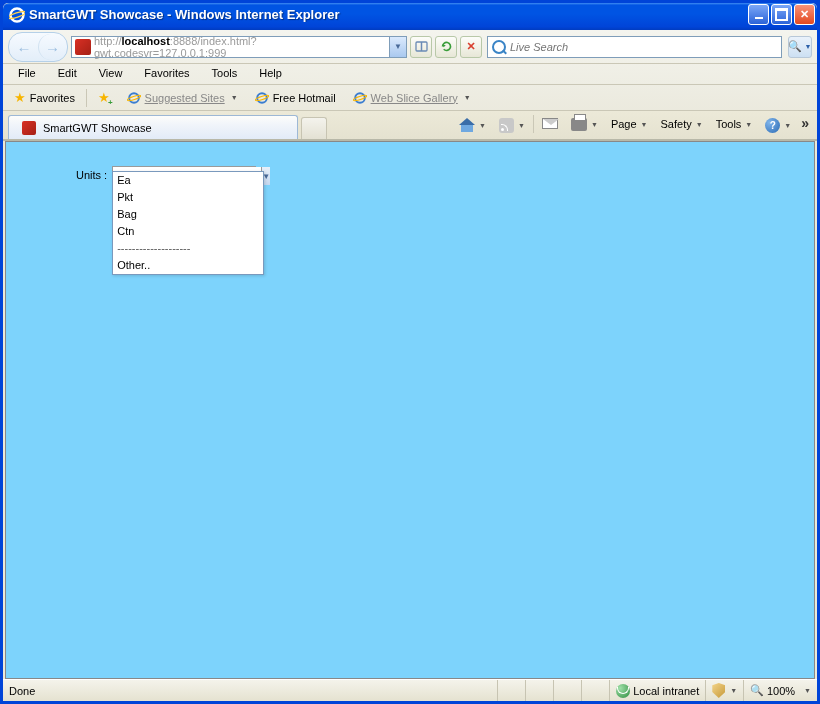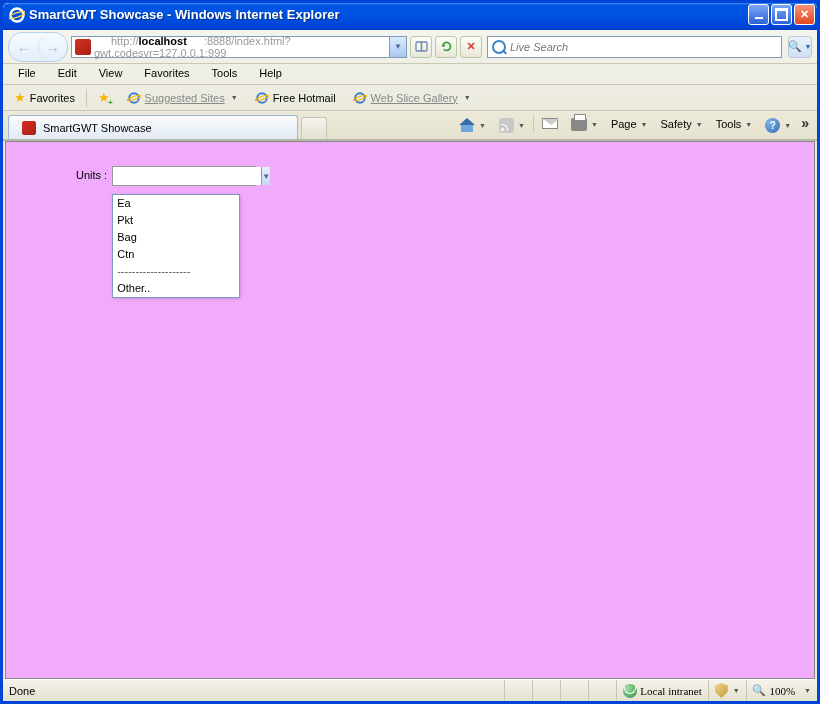--- a/index.html
+++ b/index.html
@@ -21,21 +21,21 @@
 
   
   .chrome-area { background:linear-gradient(to bottom,#f4f4ee,#e8e6d8); border-bottom:1px solid #b8b8a8; }
   .addr-row { display:flex; align-items:center; height:34px; padding:2px 5px; gap:3px; border-bottom:1px solid #cac7b6;}
   .navbtn-pair { display:flex; border:1px solid #b5d0e8; border-radius:14px; background:linear-gradient(to bottom,#f6faff,#e3eef9); padding:1px; }
   .navbtn { width:28px; height:26px; border-radius:13px; display:flex; align-items:center; justify-content:center; color:#9bbedf; font-size:15px; font-weight:bold;}
   .navbtn.fwd { border-left:1px solid #d1e2f1;}
   .addr-wrap { flex:0 0 336px; display:flex; align-items:center; height:22px; border:1px solid #7f9db9; background:#fff; }
   .favicon { width:16px; height:16px; margin:0 3px; background:linear-gradient(135deg,#d93025 0%,#a52015 100%); border-radius:2px;}
   .addr-input { flex:1; border:none; outline:none; font-size:11px; color:#000; padding:0; background:transparent;}
-  .addr-input .grey { color:#9a9a9a;margin-left:17px; }
+  .addr-input .grey { color:#9a9a9a; }
   .addr-dd { width:17px; height:20px; background:linear-gradient(to bottom,#dbeafd,#a9c8ef); border-left:1px solid #7f9db9; display:flex; align-items:center; justify-content:center; color:#4a6a99; font-size:8px;}
   .sq-btn { width:22px; height:22px; border:1px solid #b8c8a8; background:linear-gradient(to bottom,#fdfdf9,#e7e7d7); border-radius:3px; display:flex; align-items:center; justify-content:center;}
   .sq-btn.refresh { color:#3a9d3a; font-size:12px;}
   .sq-btn.compat { color:#5a7ab0; font-size:11px;}
   .sq-btn.stop { color:#d94030; font-weight:bold; font-size:11px;}
   .search-wrap { flex:1; display:flex; align-items:center; height:22px; border:1px solid #7f9db9; background:#fff; margin-left:2px; }
   .bing-icon { width:14px; height:14px; margin:0 4px; border-radius:50%; border:2px solid #3a84c6; position:relative;}
   .bing-icon::after { content:""; position:absolute; width:5px; height:2px; background:#3a84c6; bottom:-1px; right:-3px; transform:rotate(45deg);}
   .search-input { flex:1; border:none; outline:none; font-size:11px; color:#888; font-style:italic; padding:0; background:transparent;}
   .search-go { width:24px; height:22px; border:1px solid #b8c8d8; background:linear-gradient(to bottom,#eaf2fb,#cde0f3); border-radius:3px; display:flex; align-items:center; justify-content:center; color:#2b5fa8; margin-left:3px;}
@@ -69,35 +69,35 @@
   .rss-icon { width:15px;height:15px;background:#c8c8c8;border-radius:3px;position:relative;}
   .rss-icon::before{content:"";position:absolute;width:3px;height:3px;border-radius:50%;background:#fff;bottom:2px;left:2px;}
   .rss-icon::after{content:"";position:absolute;width:6px;height:6px;border:1.5px solid #fff;border-left:none;border-bottom:none;border-radius:0 6px 0 0;bottom:2px;left:2px;}
   .mail-icon{width:16px;height:11px;border:1px solid #888;background:#fff;position:relative;}
   .mail-icon::after{content:"";position:absolute;top:0;left:0;border-left:8px solid transparent;border-right:8px solid transparent;border-top:6px solid #ccc;}
   .print-icon{width:16px;height:13px;background:#888;border-radius:2px;position:relative;}
   .print-icon::before{content:"";position:absolute;top:-4px;left:3px;width:10px;height:5px;background:#fff;border:1px solid #888;}
   .help-icon{width:15px;height:15px;border-radius:50%;background:radial-gradient(circle at 30% 30%,#7fb4ea,#2b6bb5);color:#fff;display:flex;align-items:center;justify-content:center;font-size:10px;font-weight:bold;}
 
   
-  .content { flex:1; background:#f0abfc; border:1px solid #888; margin:0 2px; position:relative; overflow:hidden;}
+  .content { flex:1; background:#7dd3fc; border:1px solid #888; margin:0 2px; position:relative; overflow:hidden;}
   .form-row { position:absolute; top:24px; left:70px; display:flex; align-items:flex-start;}
   .form-label { padding-top:3px; padding-right:5px; color:#000; font-size:11px;}
   .combo { width:144px; height:20px; border:1px solid #9a9a9a; background:#fff; display:flex;}
   .combo-input { flex:1; border:none; outline:none; padding:0 3px; font-size:11px;}
   .combo-btn { width:17px; background:linear-gradient(to bottom,#e8f0fa,#c4d7ef); border-left:1px solid #9a9a9a; display:flex; align-items:center; justify-content:center; font-size:8px; color:#4a6a99;}
-  .dropdown { position:absolute; top:28px; left:0; width:128px; border:1px solid #7a99bd; background:#fff; box-shadow:1px 1px 3px rgba(0,0,0,0.15);}
+  .dropdown { position:absolute; top:5px; left:0; width:152px; border:1px solid #7a99bd; background:#fff; box-shadow:1px 1px 3px rgba(0,0,0,0.15);}
   .dd-item { padding:1px 4px; color:#000; font-size:11px; line-height:15px; cursor:default;}
   .dd-item.sep { color:#555; letter-spacing:0px;}
 
   
   .statusbar { height:22px; background:linear-gradient(to bottom,#f4f3eb,#e5e2d0); border-top:1px solid #fff; display:flex; align-items:center; font-size:11px; color:#000;}
   .status-left { flex:1; padding-left:6px; display:flex; align-items:center;}
   .status-cells { display:flex; align-items:stretch; height:100%;}
-  .scell { border-left:1px solid #c7c4b2; padding:0 6px; display:flex; align-items:center; gap:3px;font-family:Liberation Serif, serif;}
+  .scell { border-left:1px solid #c7c4b2; padding:0 6px; display:flex; align-items:center; gap:3px;}
   .scell.empty { width:28px; padding:0;}
   .zone-icon { width:14px;height:14px;border-radius:50%;background:radial-gradient(circle at 30% 30%,#9fe0a8,#2f8d3f);position:relative;}
   .zone-icon::after{content:"";position:absolute;width:10px;height:6px;border:1.5px solid #fff;border-top:none;border-radius:0 0 8px 8px;top:3px;left:1px;}
   .shield-icon { width:13px;height:15px;background:linear-gradient(135deg,#f3d48a,#c79a3a);clip-path:polygon(50% 0,100% 15%,100% 60%,50% 100%,0 60%,0 15%);}   
   .zoom-icon { font-size:11px; color:#3a6da8;}
 
   
   .ie-e { width:100%; height:100%; }
 </style>
 </head>

